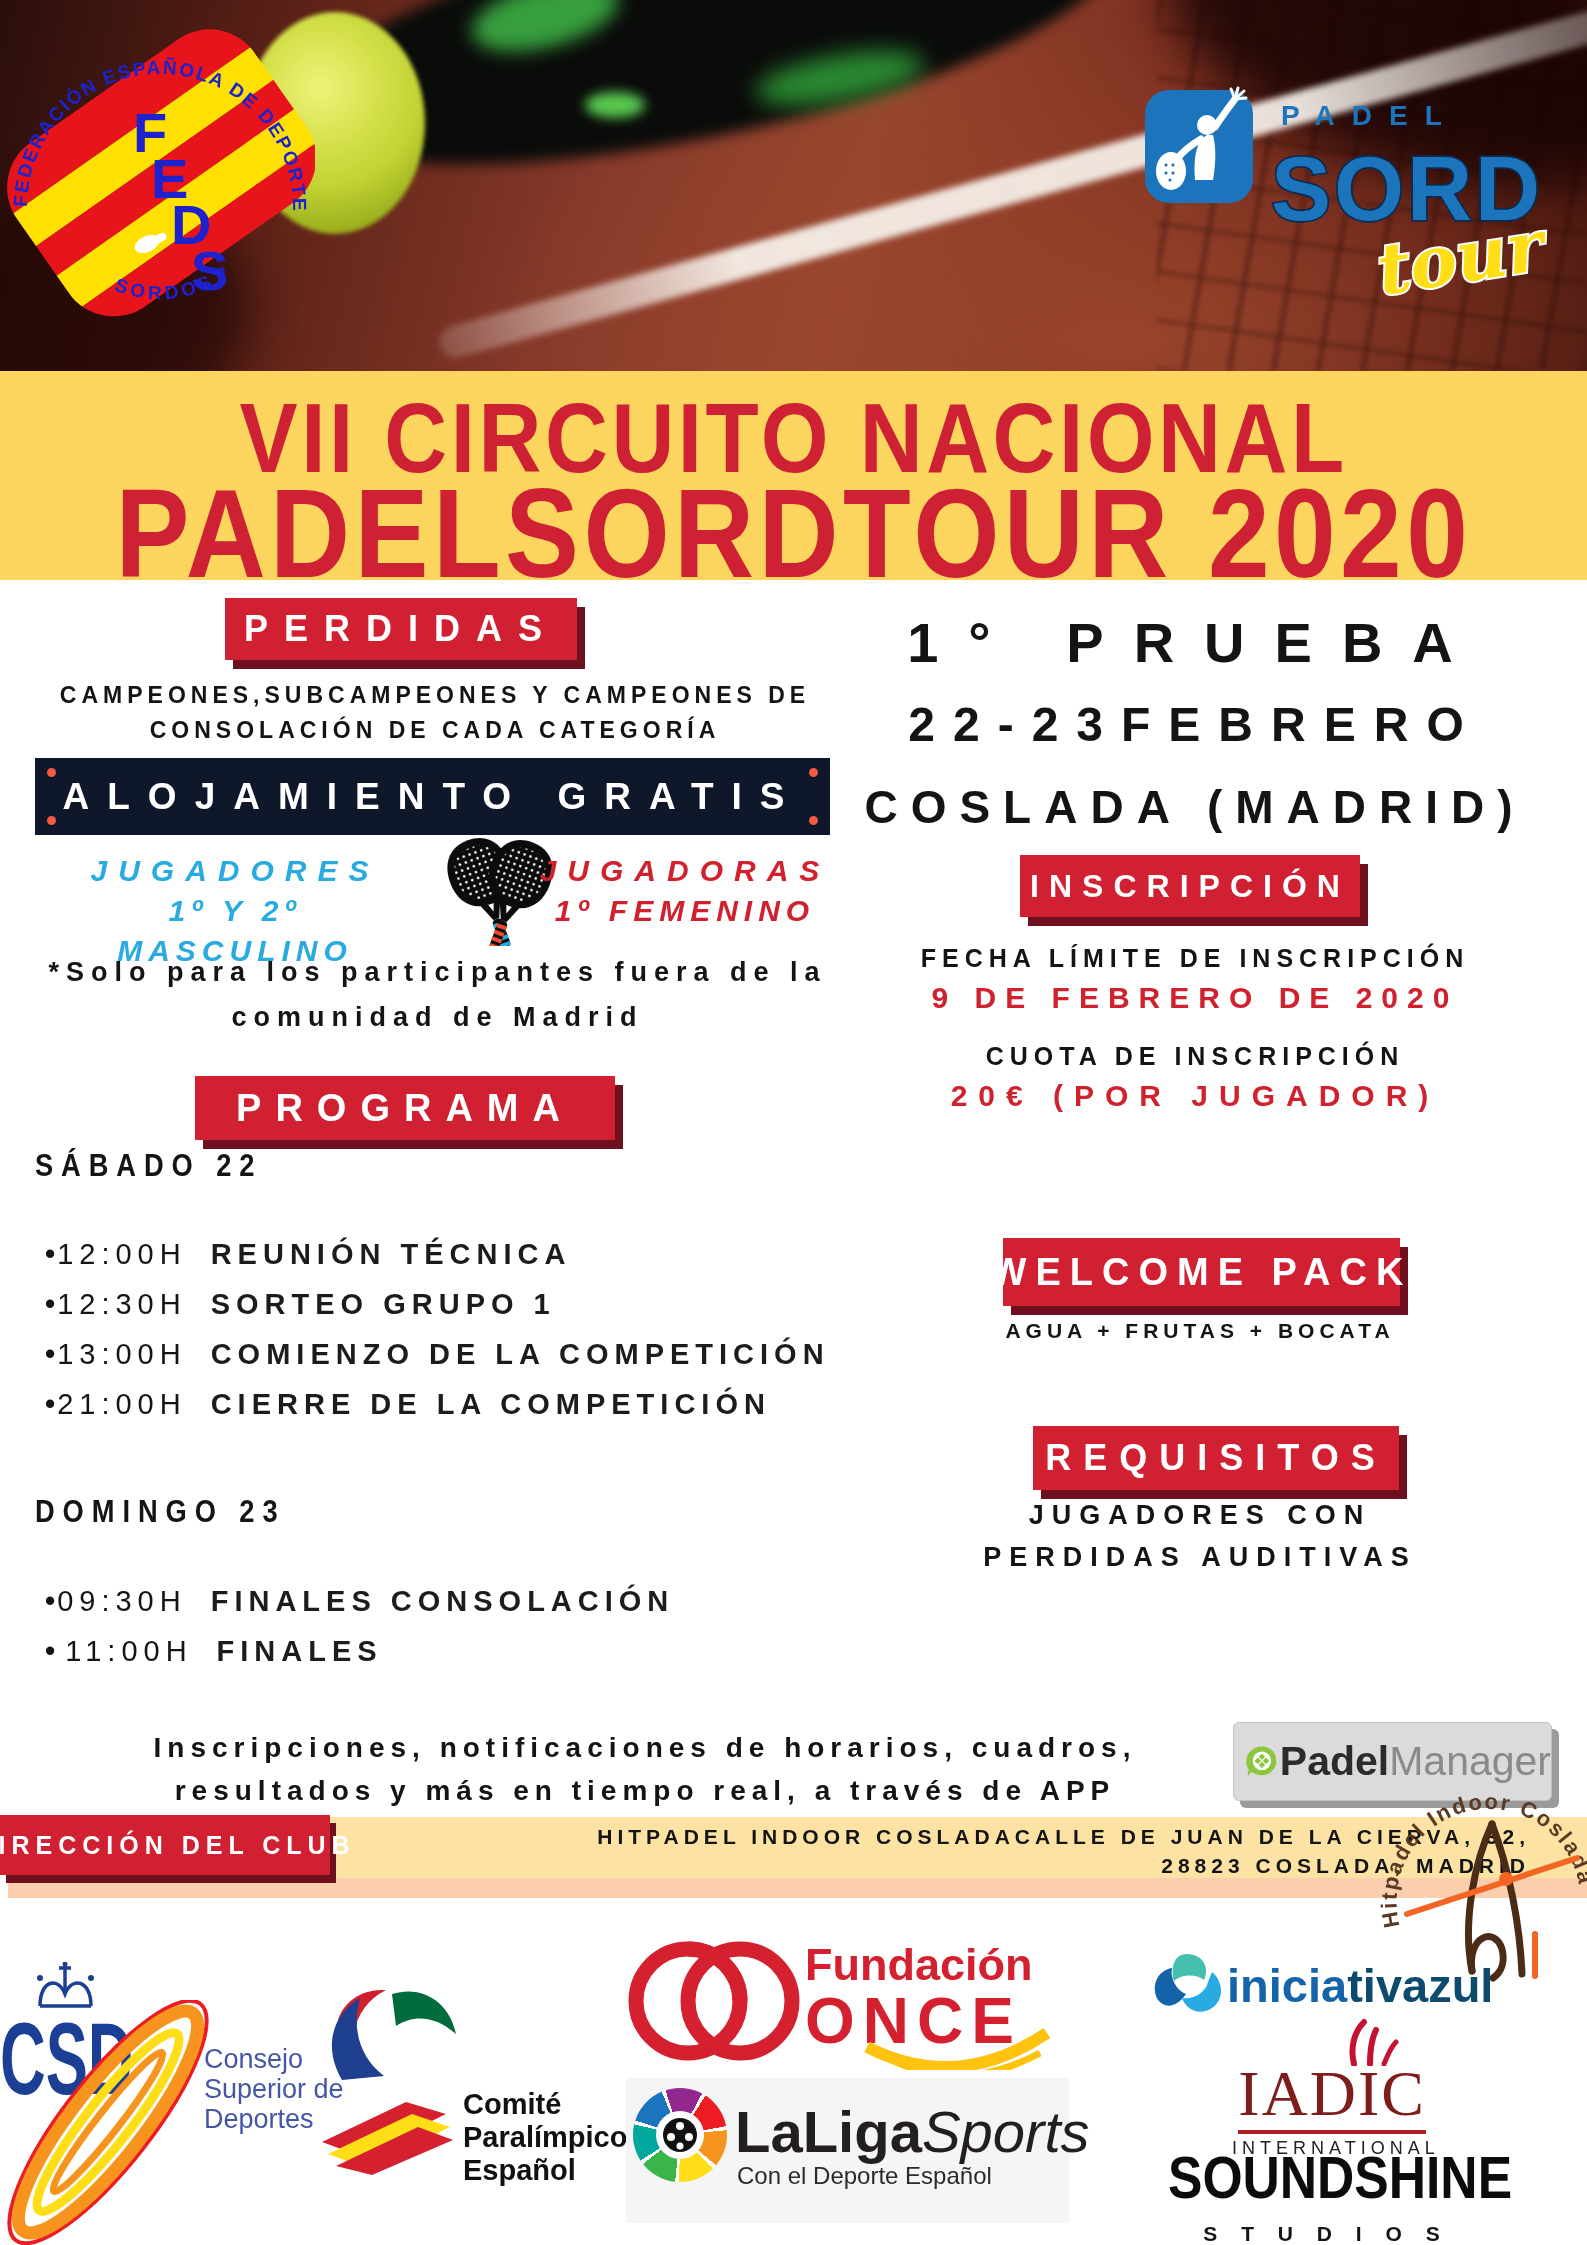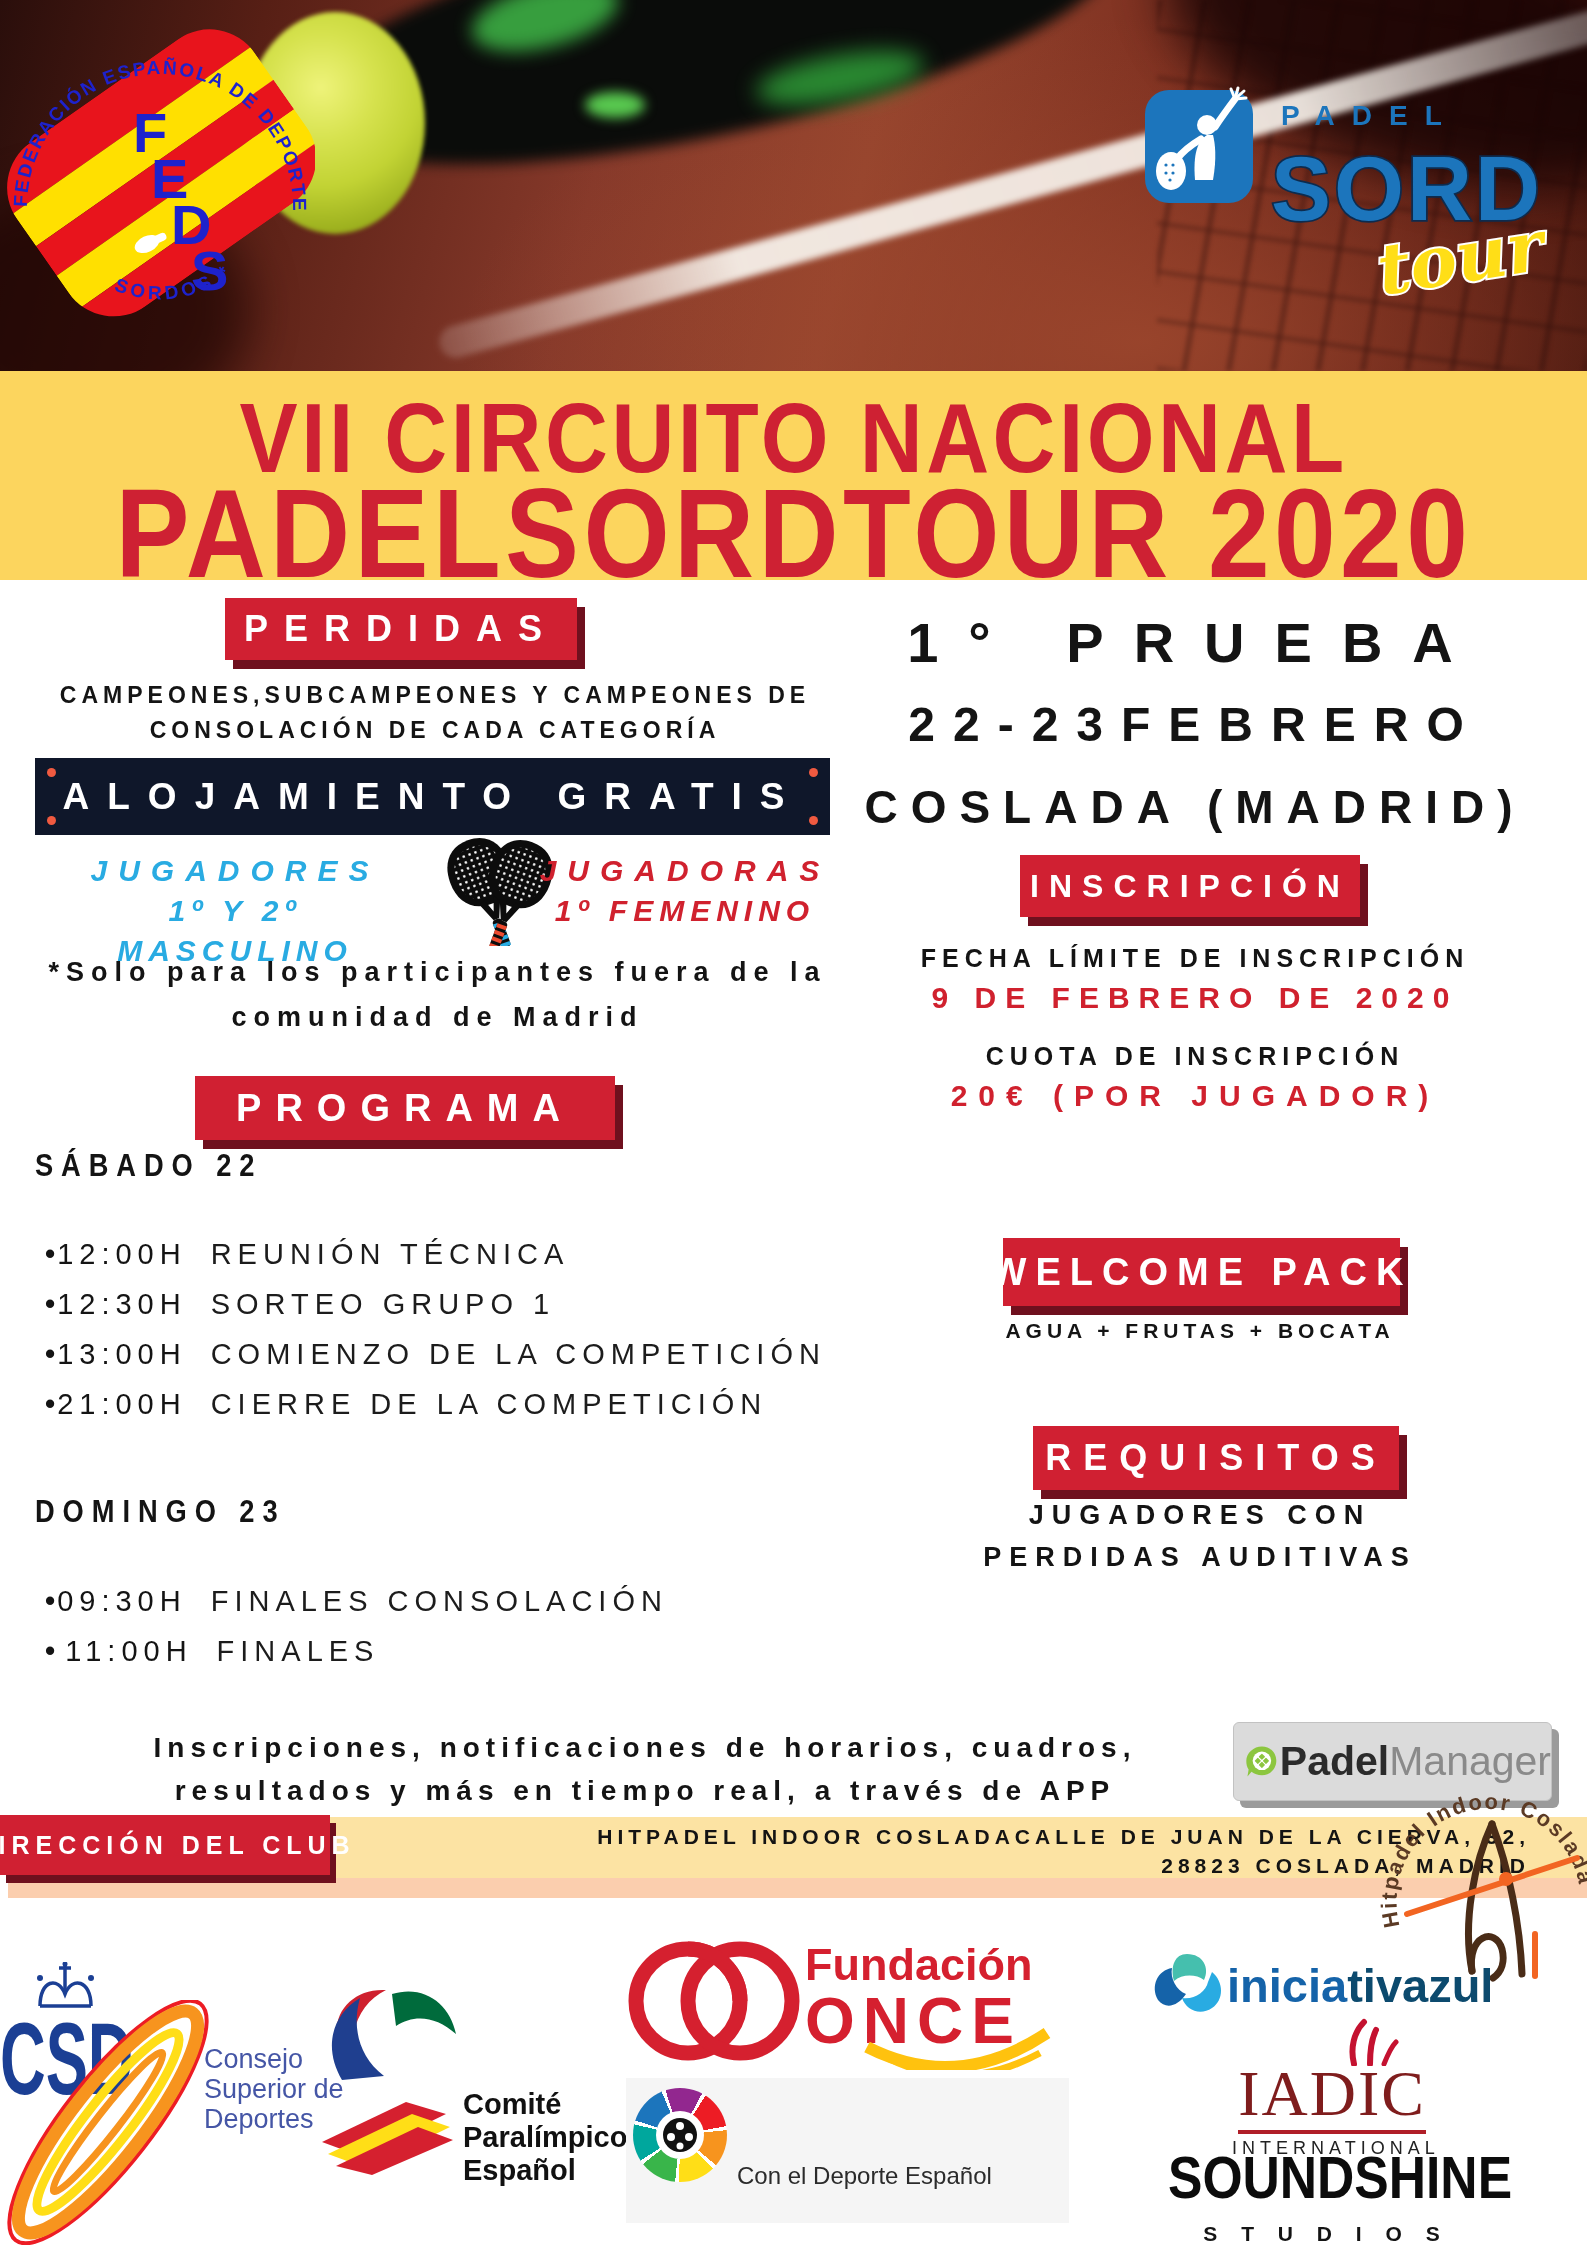--- a/index.html
+++ b/index.html
@@ -49,21 +49,21 @@
   .it{font-style:italic}
 
   .alo{position:absolute;left:35px;top:758px;width:795px;height:77px;background:#0f172a;
        display:flex;align-items:center;justify-content:center}
   .alo .dot{position:absolute;width:9px;height:9px;border-radius:50%;background:#f05a40}
 
   .plist{position:absolute;color:#141414;font-size:29px}
   .pitem{height:50px;white-space:nowrap}
   .pitem .bl{font-weight:bold;margin-right:2px}
   .pitem .tm{font-weight:normal;letter-spacing:6px;margin-right:24px}
-  .pitem .ds{font-weight:normal;letter-spacing:6px;color:#1c1c1c}
+  .pitem .ds{font-weight:bold;letter-spacing:6px;color:#1c1c1c}
 
   
   .pm{position:absolute;left:1233px;top:1722px;width:319px;height:79px;background:#dbdbdb;border:1px solid #c2c2c2;
       border-radius:6px;box-shadow:7px 7px 0 #9b9b9b;display:flex;align-items:center;padding-left:10px}
   .pm-text{font-size:41px;white-space:nowrap}
   .pm-text .p1{font-weight:bold;color:#2b2b2b}
   .pm-text .p2{color:#8a8a8a}
 
   
   .strip-yellow{position:absolute;left:298px;top:1817px;width:1289px;height:61px;background:#fce3a3;
@@ -416,20 +416,23 @@
     <svg class="abs" style="left:29px;top:29px" width="36" height="36" viewBox="0 0 36 36">
       <circle cx="18" cy="18" r="17" fill="#111"></circle>
       <g fill="#fff">
           <circle cx="18" cy="9" r="4"></circle>
           <circle cx="9" cy="20" r="4"></circle>
           <circle cx="27" cy="20" r="4"></circle>
           <circle cx="18" cy="29" r="3.5"></circle>
         </g>
     </svg>
   </div>
+  <div class="laliga-txt">
+    <span class="s1">LaLiga</span><span class="s2">Sports</span>
+  </div>
   <div class="laliga-tag">Con el Deporte Español</div>
 
   <svg class="abs" style="left:1146px;top:1948px" width="82" height="82" viewBox="0 0 82 82">
     <path d="M41,6 C57,6 64,20 58,32 C50,26 36,26 28,33 C24,18 29,6 41,6 Z" fill="#45bfae"></path>
     <path d="M12,52 C4,38 12,22 26,20 C24,30 30,42 40,46 C32,58 20,62 12,52 Z" fill="#1563a9"></path>
     <path d="M66,24 C78,34 78,52 66,60 C54,68 40,62 36,50 C48,52 60,44 62,34 Z" fill="#29abe2"></path>
   </svg>
   <div class="inz-txt">
     <span class="a">inicia</span><span class="b">tivazul</span>
   </div>

